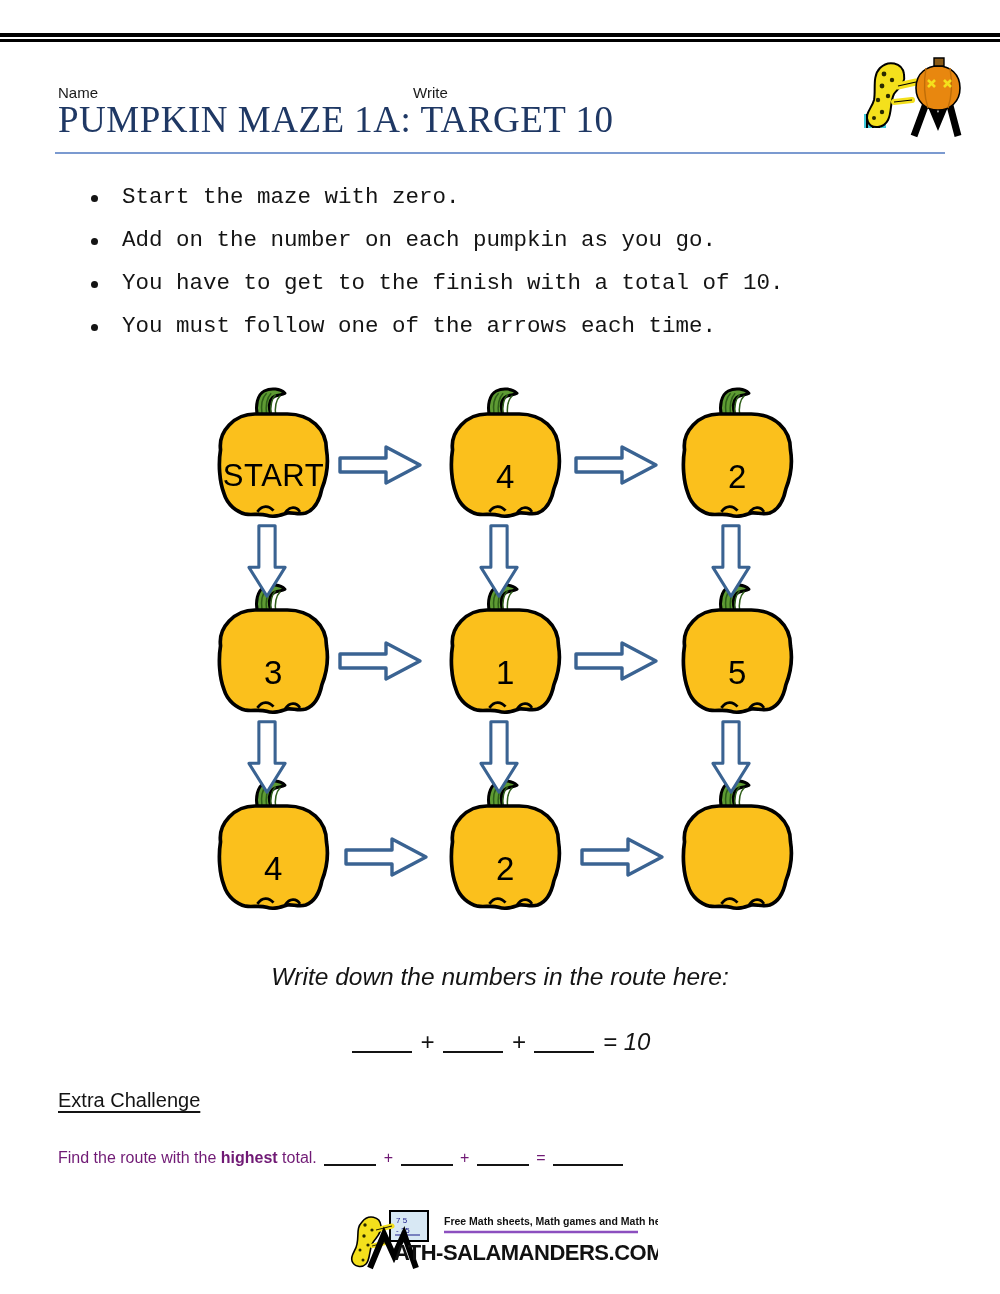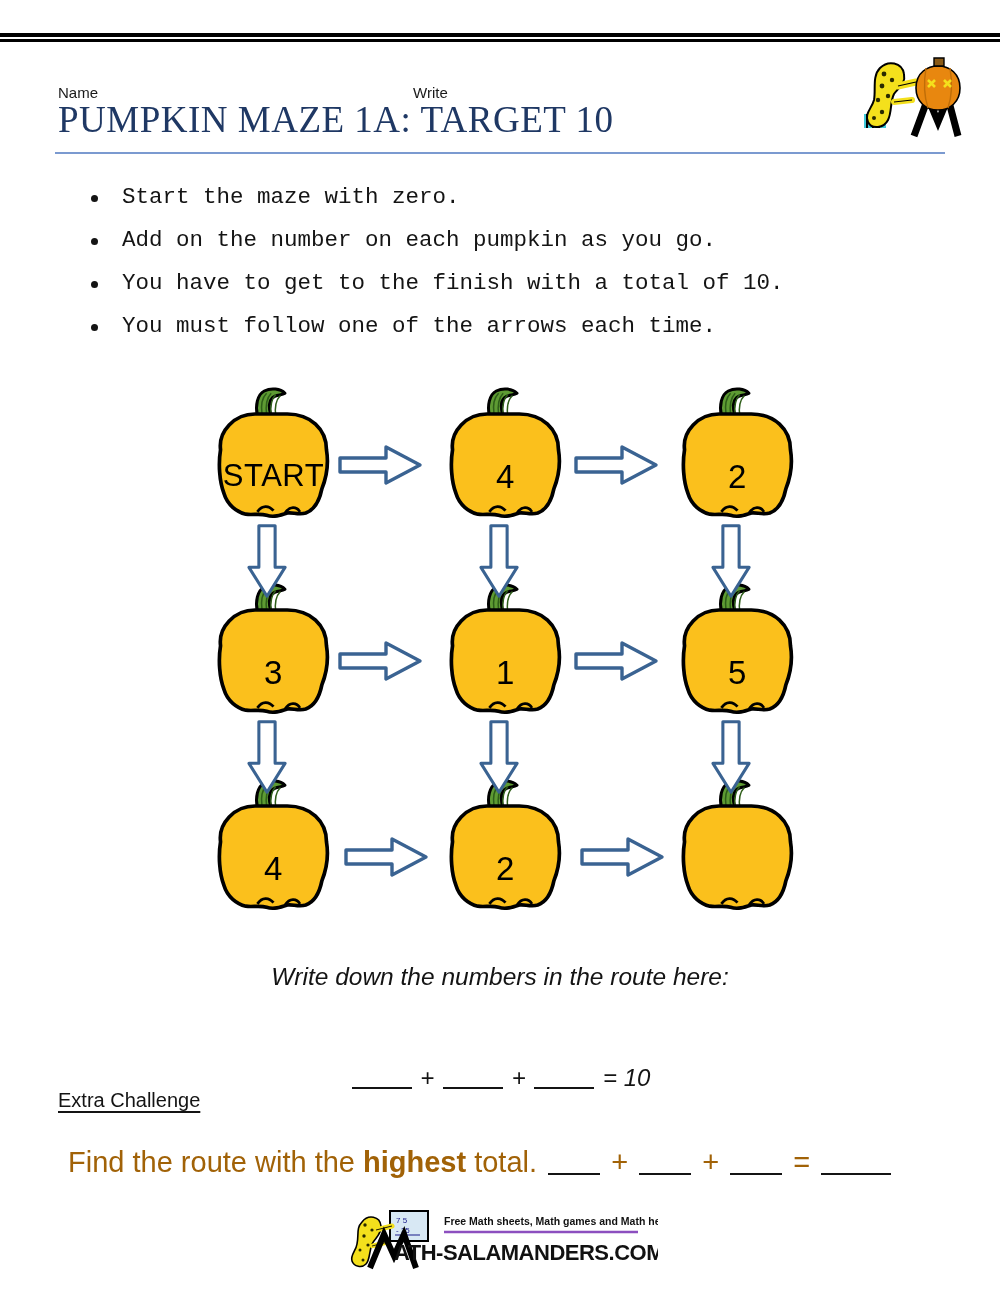--- a/index.html
+++ b/index.html
@@ -69,36 +69,36 @@
   .arrow-h{position:absolute;width:86px;height:46px;}
   .arrow-v{position:absolute;width:46px;height:74px;}
 
   
   .writedown{
     position:absolute;left:0;top:963px;width:1000px;text-align:center;
     font-size:24.5px;font-style:italic;color:#141414;
   }
   .equation{
     position:absolute;left:0;top:1028px;width:1000px;text-align:center;
-    font-size:24px;font-style:italic;color:#141414;margin-top:36px;
+    font-size:24px;font-style:italic;color:#141414;
   }
   .blank{
     display:inline-block;border-bottom:2px solid #141414;
     width:60px;height:20px;vertical-align:-3px;margin:0 2px;
   }
 
   
   .extra-head{
     position:absolute;left:58px;top:1089px;
     font-size:20px;color:#141414;
     text-decoration:underline;text-underline-offset:4px;
   }
   .extra-line{
-    position:absolute;left:68px;top:1146px;
-    font-size:29px;color:#a16207;white-space:nowrap;
+    position:absolute;left:58px;top:1146px;
+    font-size:16px;color:#701a75;white-space:nowrap;
   }
   .extra-line b{font-weight:bold;}
   .blank-s{
     display:inline-block;border-bottom:2px solid #141414;
     width:52px;height:18px;vertical-align:-3px;margin:0 3px;
   }
   .blank-l{
     display:inline-block;border-bottom:2px solid #141414;
     width:70px;height:18px;vertical-align:-3px;margin:0 3px;
   }

